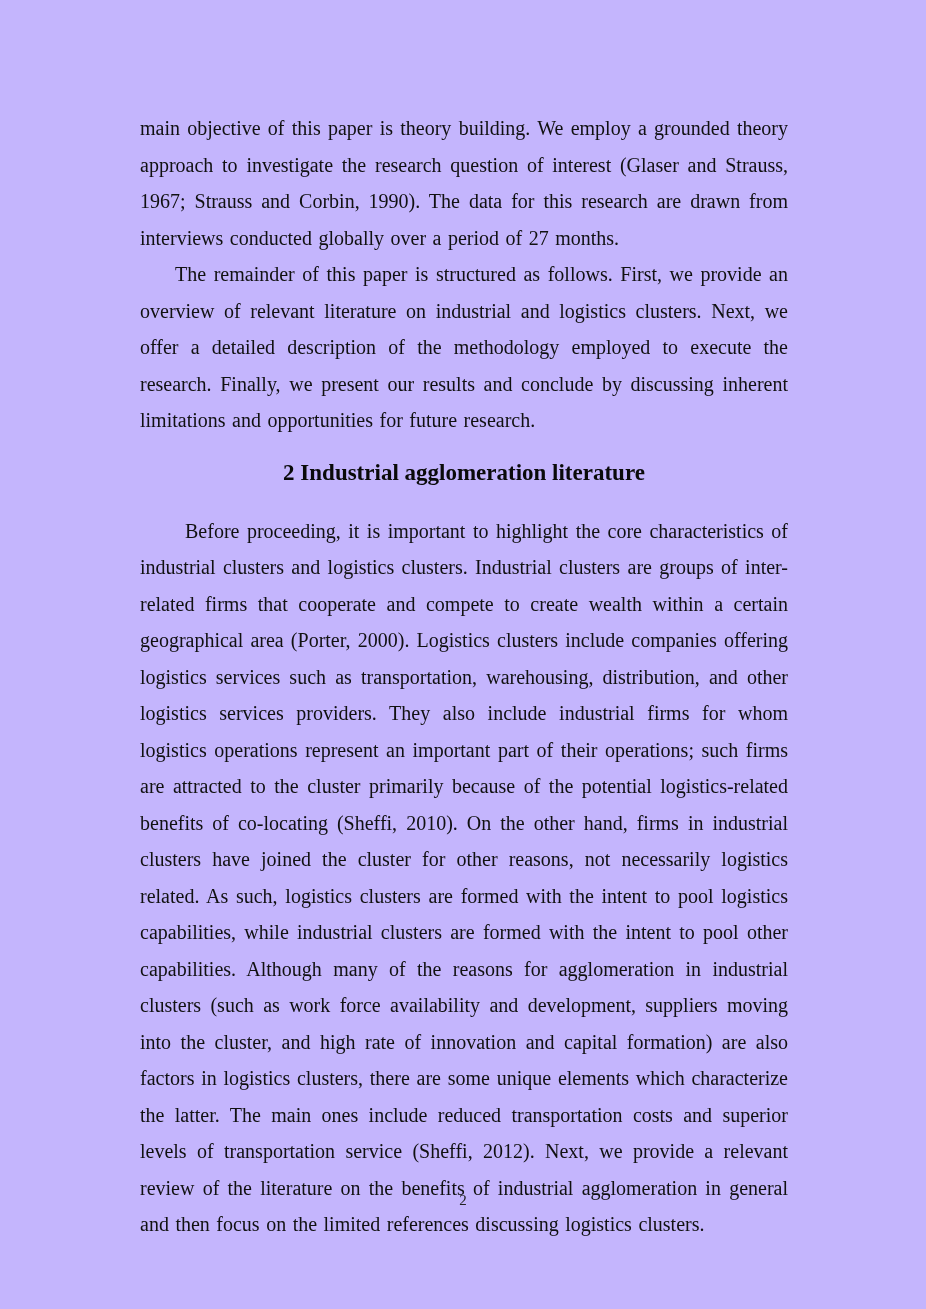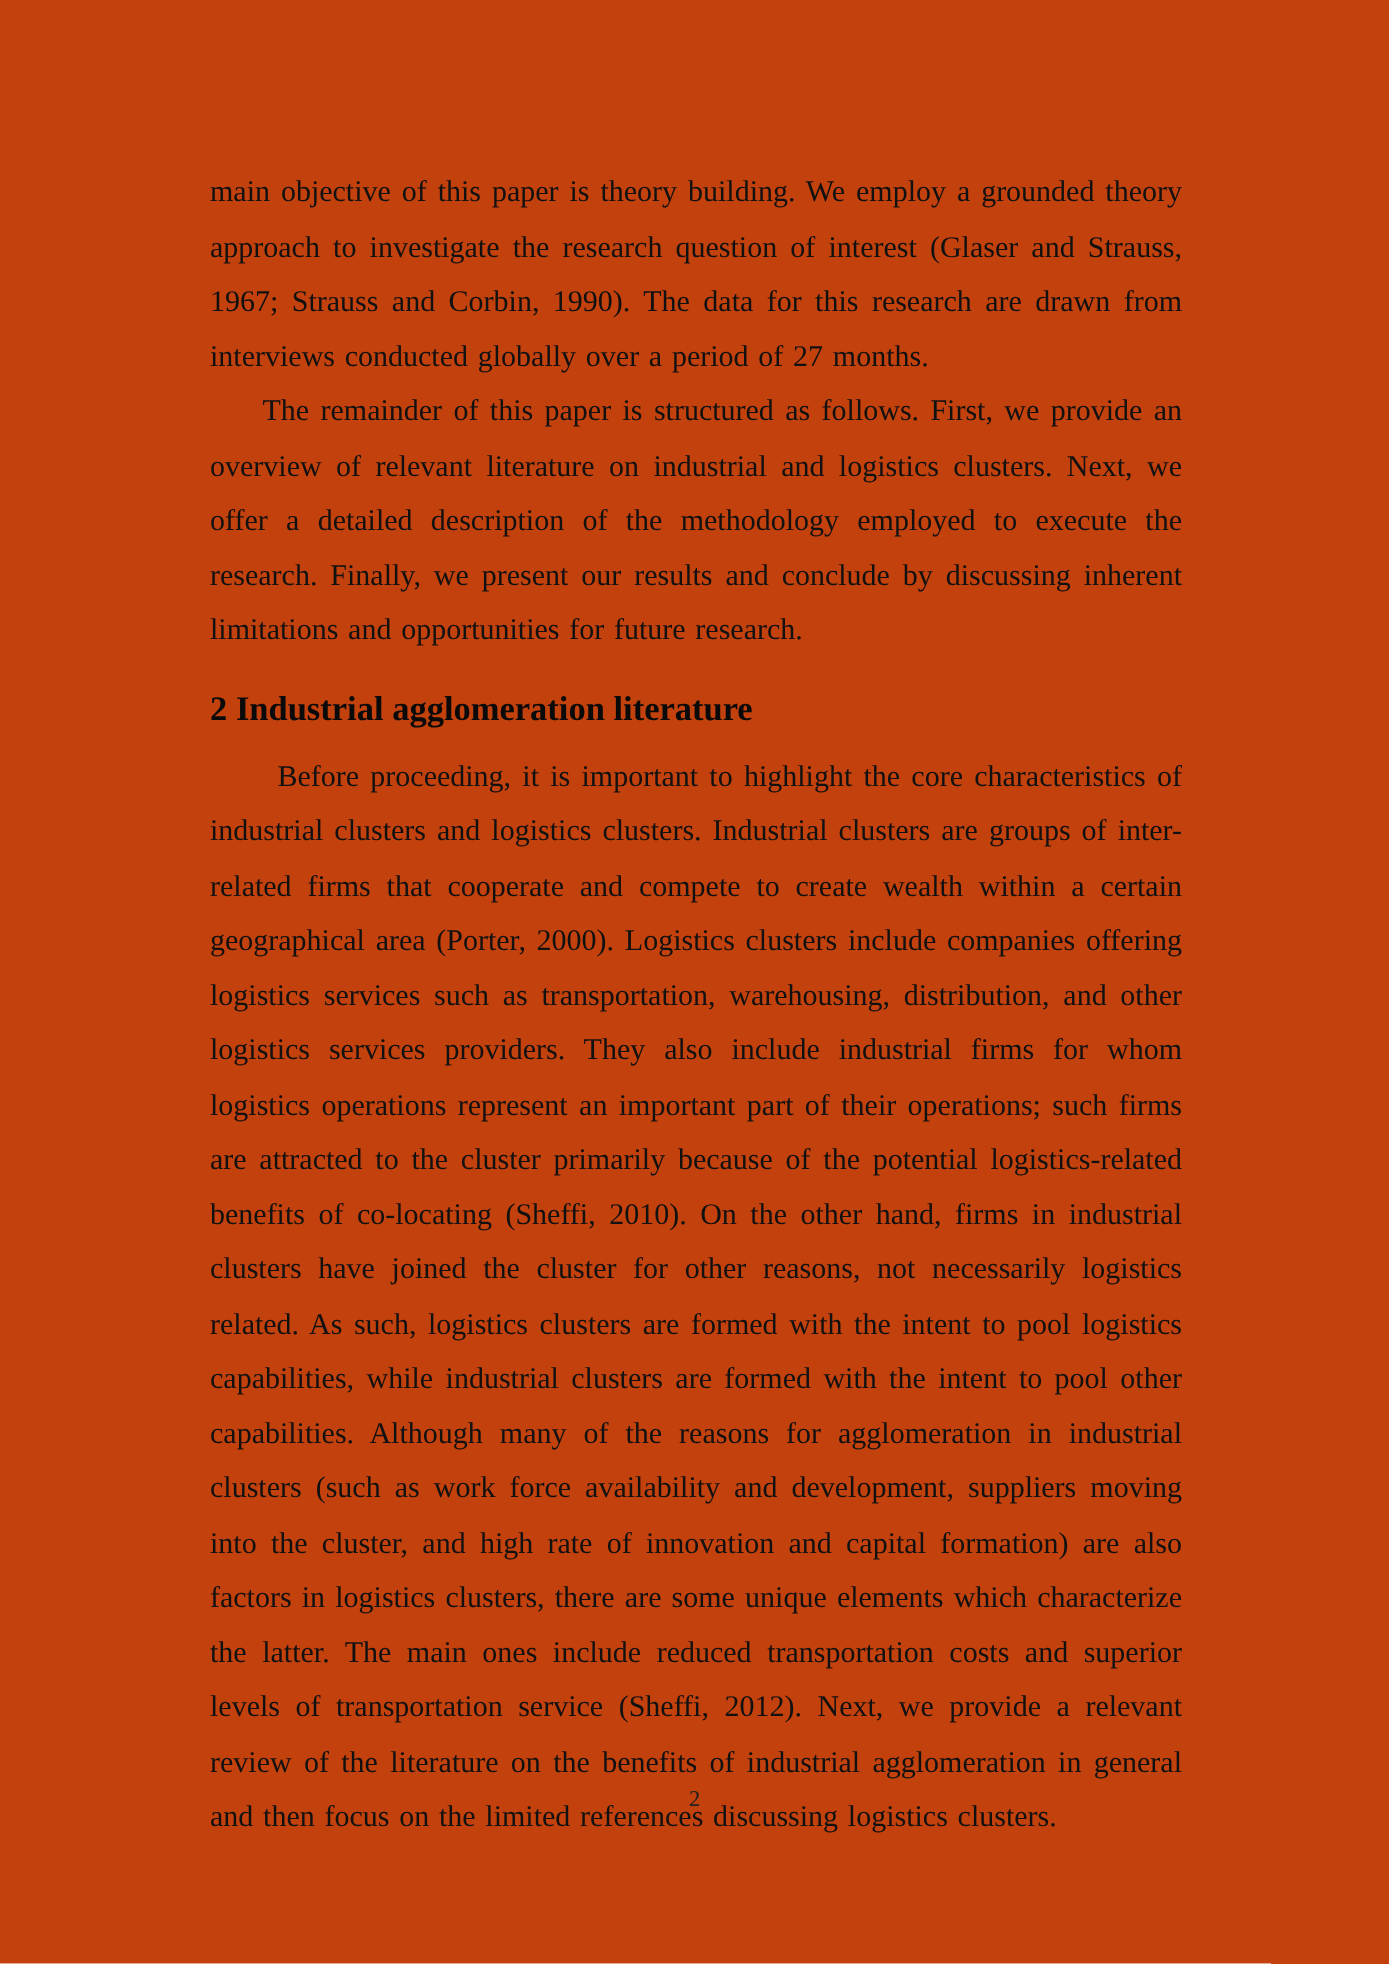--- a/index.html
+++ b/index.html
@@ -4,21 +4,21 @@
 <style>
   html, body {
     margin: 0;
     padding: 0;
     background: #ffffff;
   }
   .page {
     position: relative;
     width: 926px;
     height: 1309px;
-    background: #c2410c;
+    background: #c4b5fd;
     overflow: hidden;
     font-family: "Liberation Serif", "DejaVu Serif", serif;
     color: #111111;
   }
   .content {
     position: absolute;
     left: 140px;
     top: 110px;
     width: 648px;
   }
@@ -29,25 +29,25 @@
     text-align: justify;
     word-spacing: 1.5px;
   }
   .para.indent-sm {
     text-indent: 35px;
   }
   .para.indent-lg {
     text-indent: 45px;
   }
   .section-heading {
-    margin: 14px 0 7px 0;
+    margin: 14px 0 20px 0;
     font-size: 23px;
     line-height: 40px;
     font-weight: bold;
-    text-align: left;
+    text-align: center;
     color: #0a0a0a;
   }
   .footer {
     position: absolute;
     left: 0;
     top: 1190px;
     width: 926px;
     text-align: center;
     font-size: 15px;
     line-height: 20px;

